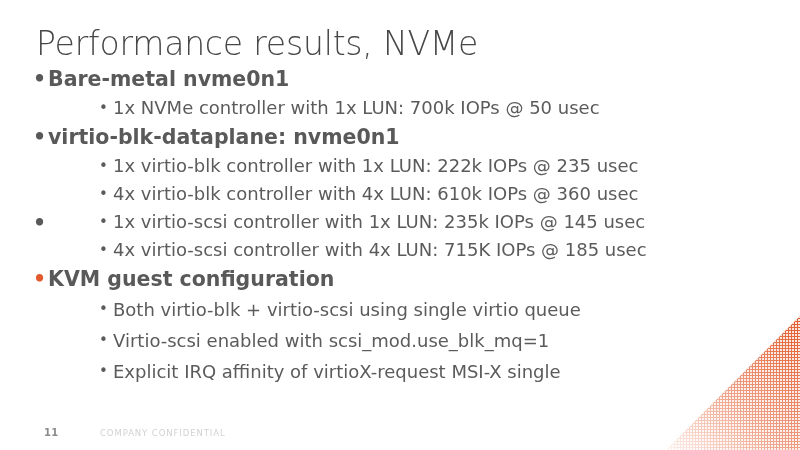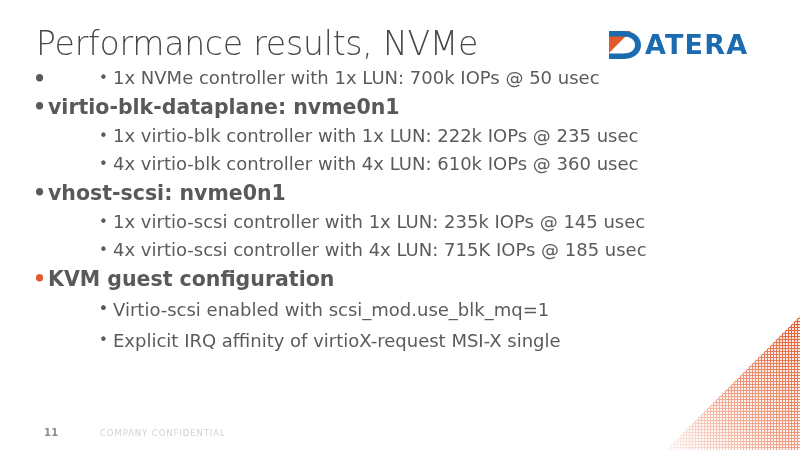--- a/index.html
+++ b/index.html
@@ -140,49 +140,40 @@
   }
 </style>
 </head>
 <body>
 
 <div class="slide">
 
   <div class="header">
     <div class="slide-title">Performance results, NVMe</div>
 
-    <div class="logo">
-      <svg viewBox="0 0 176 32" width="176" height="32" aria-hidden="true">
-
-        <polygon points="2,2 24,2 2,24" fill="#e2592b"></polygon>
-
-        <path d="M2,2 L16,2 C27,2 34,8 34,16 C34,24 27,30 16,30 L2,30 L2,24.5 L16,24.5 C23.5,24.5 28,21.3 28,16 C28,10.7 23.5,7.5 16,7.5 L2,7.5 Z" fill="#1a6bb0"></path>
-        <text x="38" y="25" font-family="'DejaVu Sans','Liberation Sans',sans-serif" font-size="27" font-weight="600" letter-spacing="1.2" fill="#1a6bb0">ATERA</text>
-      </svg>
-    </div>
   </div>
 
   <div class="content">
       <div class="group">
-        <div class="l1"><span class="bullet">•</span></div>
+        <div class="l1"><span class="bullet">•</span><span>Bare-metal nvme0n1</span></div>
         <div class="l2"><span class="bullet">•</span><span>1x NVMe controller with 1x LUN: 700k IOPs @ 50 usec</span></div>
       </div>
       <div class="group">
         <div class="l1"><span class="bullet">•</span><span>virtio-blk-dataplane: nvme0n1</span></div>
         <div class="l2"><span class="bullet">•</span><span>1x virtio-blk controller with 1x LUN: 222k IOPs @ 235 usec</span></div>
         <div class="l2"><span class="bullet">•</span><span>4x virtio-blk controller with 4x LUN: 610k IOPs @ 360 usec</span></div>
       </div>
       <div class="group">
-        <div class="l1"><span class="bullet">•</span><span>vhost-scsi: nvme0n1</span></div>
+        <div class="l1"><span class="bullet">•</span></div>
         <div class="l2"><span class="bullet">•</span><span>1x virtio-scsi controller with 1x LUN: 235k IOPs @ 145 usec</span></div>
         <div class="l2"><span class="bullet">•</span><span>4x virtio-scsi controller with 4x LUN: 715K IOPs @ 185 usec</span></div>
       </div>
       <div class="group">
         <div class="l1 accent"><span class="bullet">•</span><span>KVM guest configuration</span></div>
-        <div class="l2 loose"><span class="bullet">•</span></div>
+        <div class="l2 loose"><span class="bullet">•</span><span>Both virtio-blk + virtio-scsi using single virtio queue</span></div>
         <div class="l2 loose"><span class="bullet">•</span><span>Virtio-scsi enabled with scsi_mod.use_blk_mq=1</span></div>
         <div class="l2 loose"><span class="bullet">•</span><span>Explicit IRQ affinity of virtioX-request MSI-X single</span></div>
       </div>
     </div>
 
   <div class="corner-deco">
     <svg viewBox="0 0 140 134" width="140" height="134" aria-hidden="true">
       <defs>
         <linearGradient id="dotfade" x1="0" y1="1" x2="1" y2="0">
           <stop offset="0%" stop-color="#e2592b" stop-opacity="0.05"></stop>

